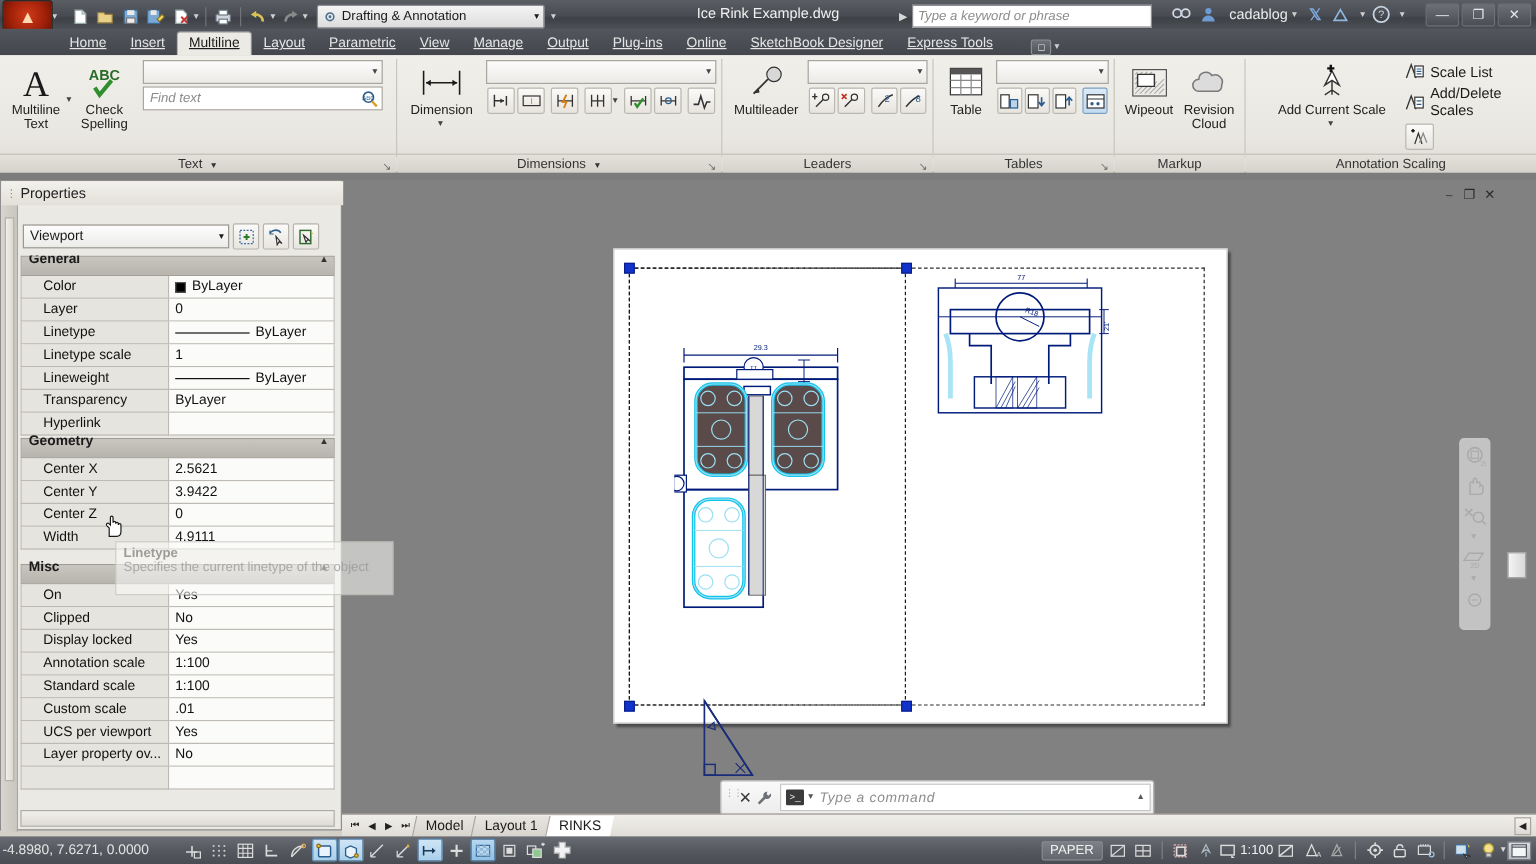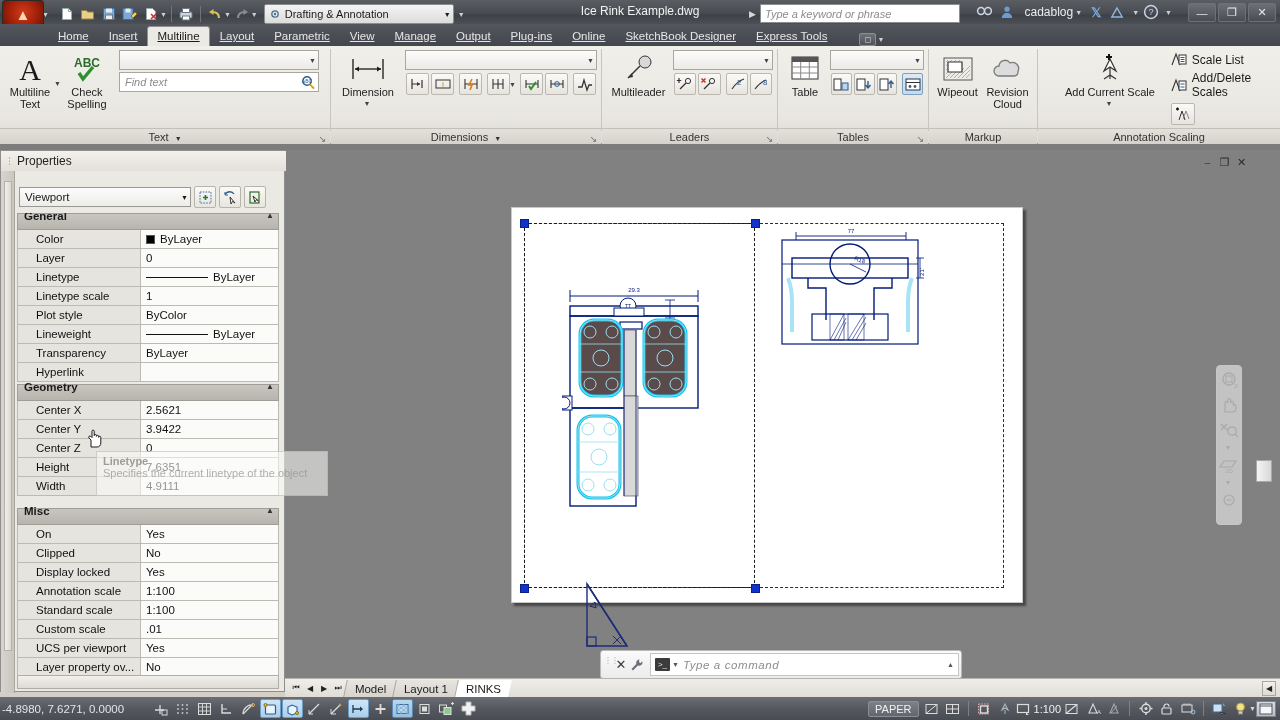--- a/index.html
+++ b/index.html
@@ -983,24 +983,20 @@
         <div class="pval">
           <span class="ltline"></span>
           <span>ByLayer</span>
         </div>
       </div>
       <div class="prow">
         <div class="pname">Linetype scale</div>
         <div class="pval">1</div>
       </div>
       <div class="prow">
-        <div class="pname">Plot style</div>
-        <div class="pval">ByColor</div>
-      </div>
-      <div class="prow">
         <div class="pname">Lineweight</div>
         <div class="pval">
           <span class="ltline"></span>
           <span>ByLayer</span>
         </div>
       </div>
       <div class="prow">
         <div class="pname">Transparency</div>
         <div class="pval">ByLayer</div>
       </div>
@@ -1017,24 +1013,20 @@
         <div class="pname">Center X</div>
         <div class="pval">2.5621</div>
       </div>
       <div class="prow">
         <div class="pname">Center Y</div>
         <div class="pval">3.9422</div>
       </div>
       <div class="prow">
         <div class="pname">Center Z</div>
         <div class="pval">0</div>
-      </div>
-      <div class="prow">
-        <div class="pname">Height</div>
-        <div class="pval">7.6351</div>
       </div>
       <div class="prow">
         <div class="pname">Width</div>
         <div class="pval">4.9111</div>
       </div>
 
       <div class="grp-hdr" style="margin-top:12px">
         <span>Misc</span>
         <span class="tri">▲</span>
       </div>

